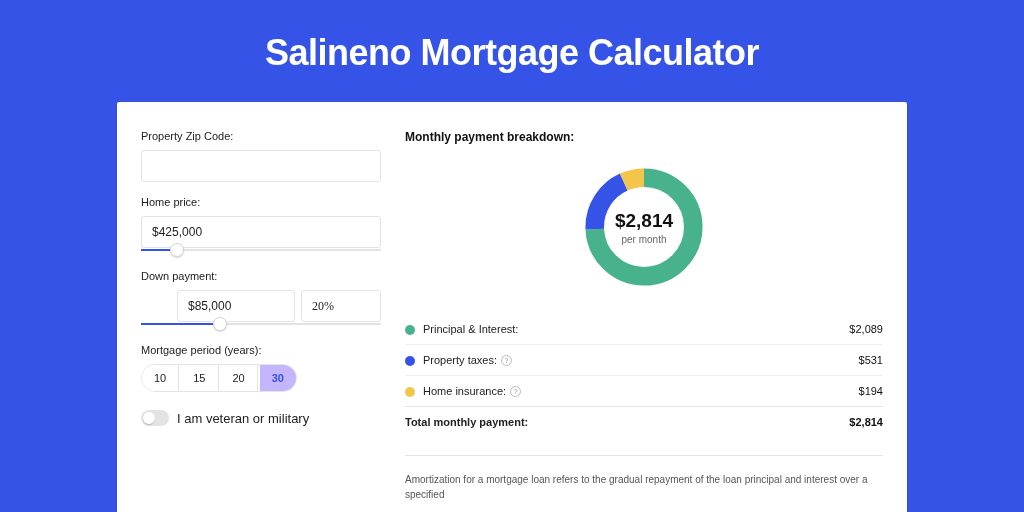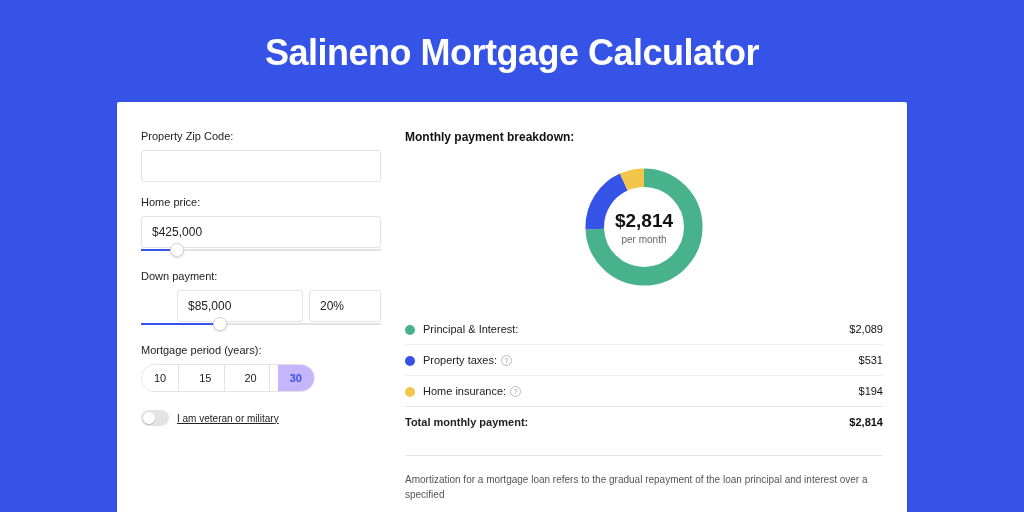--- a/index.html
+++ b/index.html
@@ -11,29 +11,29 @@
   .col-right { flex: 1; }
   .label { font-size: 11px; color: #222; margin-bottom: 8px; display: block; }
   .input { width: 100%; height: 32px; border: 1px solid #e3e3e3; border-radius: 3px; padding: 0 10px; font-size: 12px; color: #222; }
   .group { margin-bottom: 14px; }
   .slider-wrap { position: relative; height: 10px; margin-top: -2px; }
   .slider-track { position: absolute; top: 3px; left: 0; right: 0; height: 2px; background: #e3e3e3; }
   .slider-fill { position: absolute; top: 3px; left: 0; height: 2px; background: #3553e6; }
   .slider-thumb { position: absolute; top: -3px; width: 14px; height: 14px; background: #fff; border: 1px solid #d4d4d4; border-radius: 50%; box-shadow: 0 1px 2px rgba(0,0,0,0.15); }
   .row2 { display: flex; gap: 6px; padding-left: 36px; }
   .row2 .input:first-child { flex: 1; }
-  .row2 .input:last-child { width: 72px; }
-  .periodbtns { display: flex; gap: 8px; border: 1px solid #e3e3e3; border-radius: 14px; overflow: hidden; width: fit-content; }
+  .row2 .input:last-child { width: 80px; font-family: Liberation Serif, serif; }
+  .periodbtns { display: flex; gap: 2px; border: 1px solid #e3e3e3; border-radius: 14px; overflow: hidden; width: fit-content; }
   .periodbtns button { border: none; background: #fff; padding: 7px 12px; font-size: 11px; color: #222; cursor: pointer; border-right: 1px solid #e3e3e3; }
   .periodbtns button:last-child { border-right: none; }
   .periodbtns button.active { background: #c4b5fd; color: #3553e6; font-weight: 600; }
   .toggle-row { display: flex; align-items: center; gap: 8px; margin-top: 18px; }
   .toggle { width: 28px; height: 16px; background: #e3e3e3; border-radius: 8px; position: relative; cursor: pointer; }
   .toggle::after { content: ''; position: absolute; width: 12px; height: 12px; background: #fff; border-radius: 50%; top: 2px; left: 2px; box-shadow: 0 1px 1px rgba(0,0,0,0.2); }
-  .toggle-label { font-size: 10px; color: #222; text-decoration: underline; }
+  .toggle-label { font-size: 13px; color: #222; }
 
   .section-title { font-size: 12px; font-weight: 700; color: #111; margin-bottom: 18px; }
   .donut-area { display: flex; justify-content: center; margin-bottom: 22px; }
   .donut { position: relative; width: 130px; height: 130px; }
   .donut svg { width: 130px; height: 130px; transform: rotate(-90deg); }
   .donut-center { position: absolute; inset: 0; display: flex; flex-direction: column; align-items: center; justify-content: center; }
   .donut-amt { font-size: 19px; font-weight: 700; color: #111; }
   .donut-sub { font-size: 10px; color: #666; margin-top: 2px; }
 
   .legend-row { display: flex; align-items: flex-end; padding: 9px 0; border-bottom: 1px solid #f0f0f0; font-size: 11px; }

